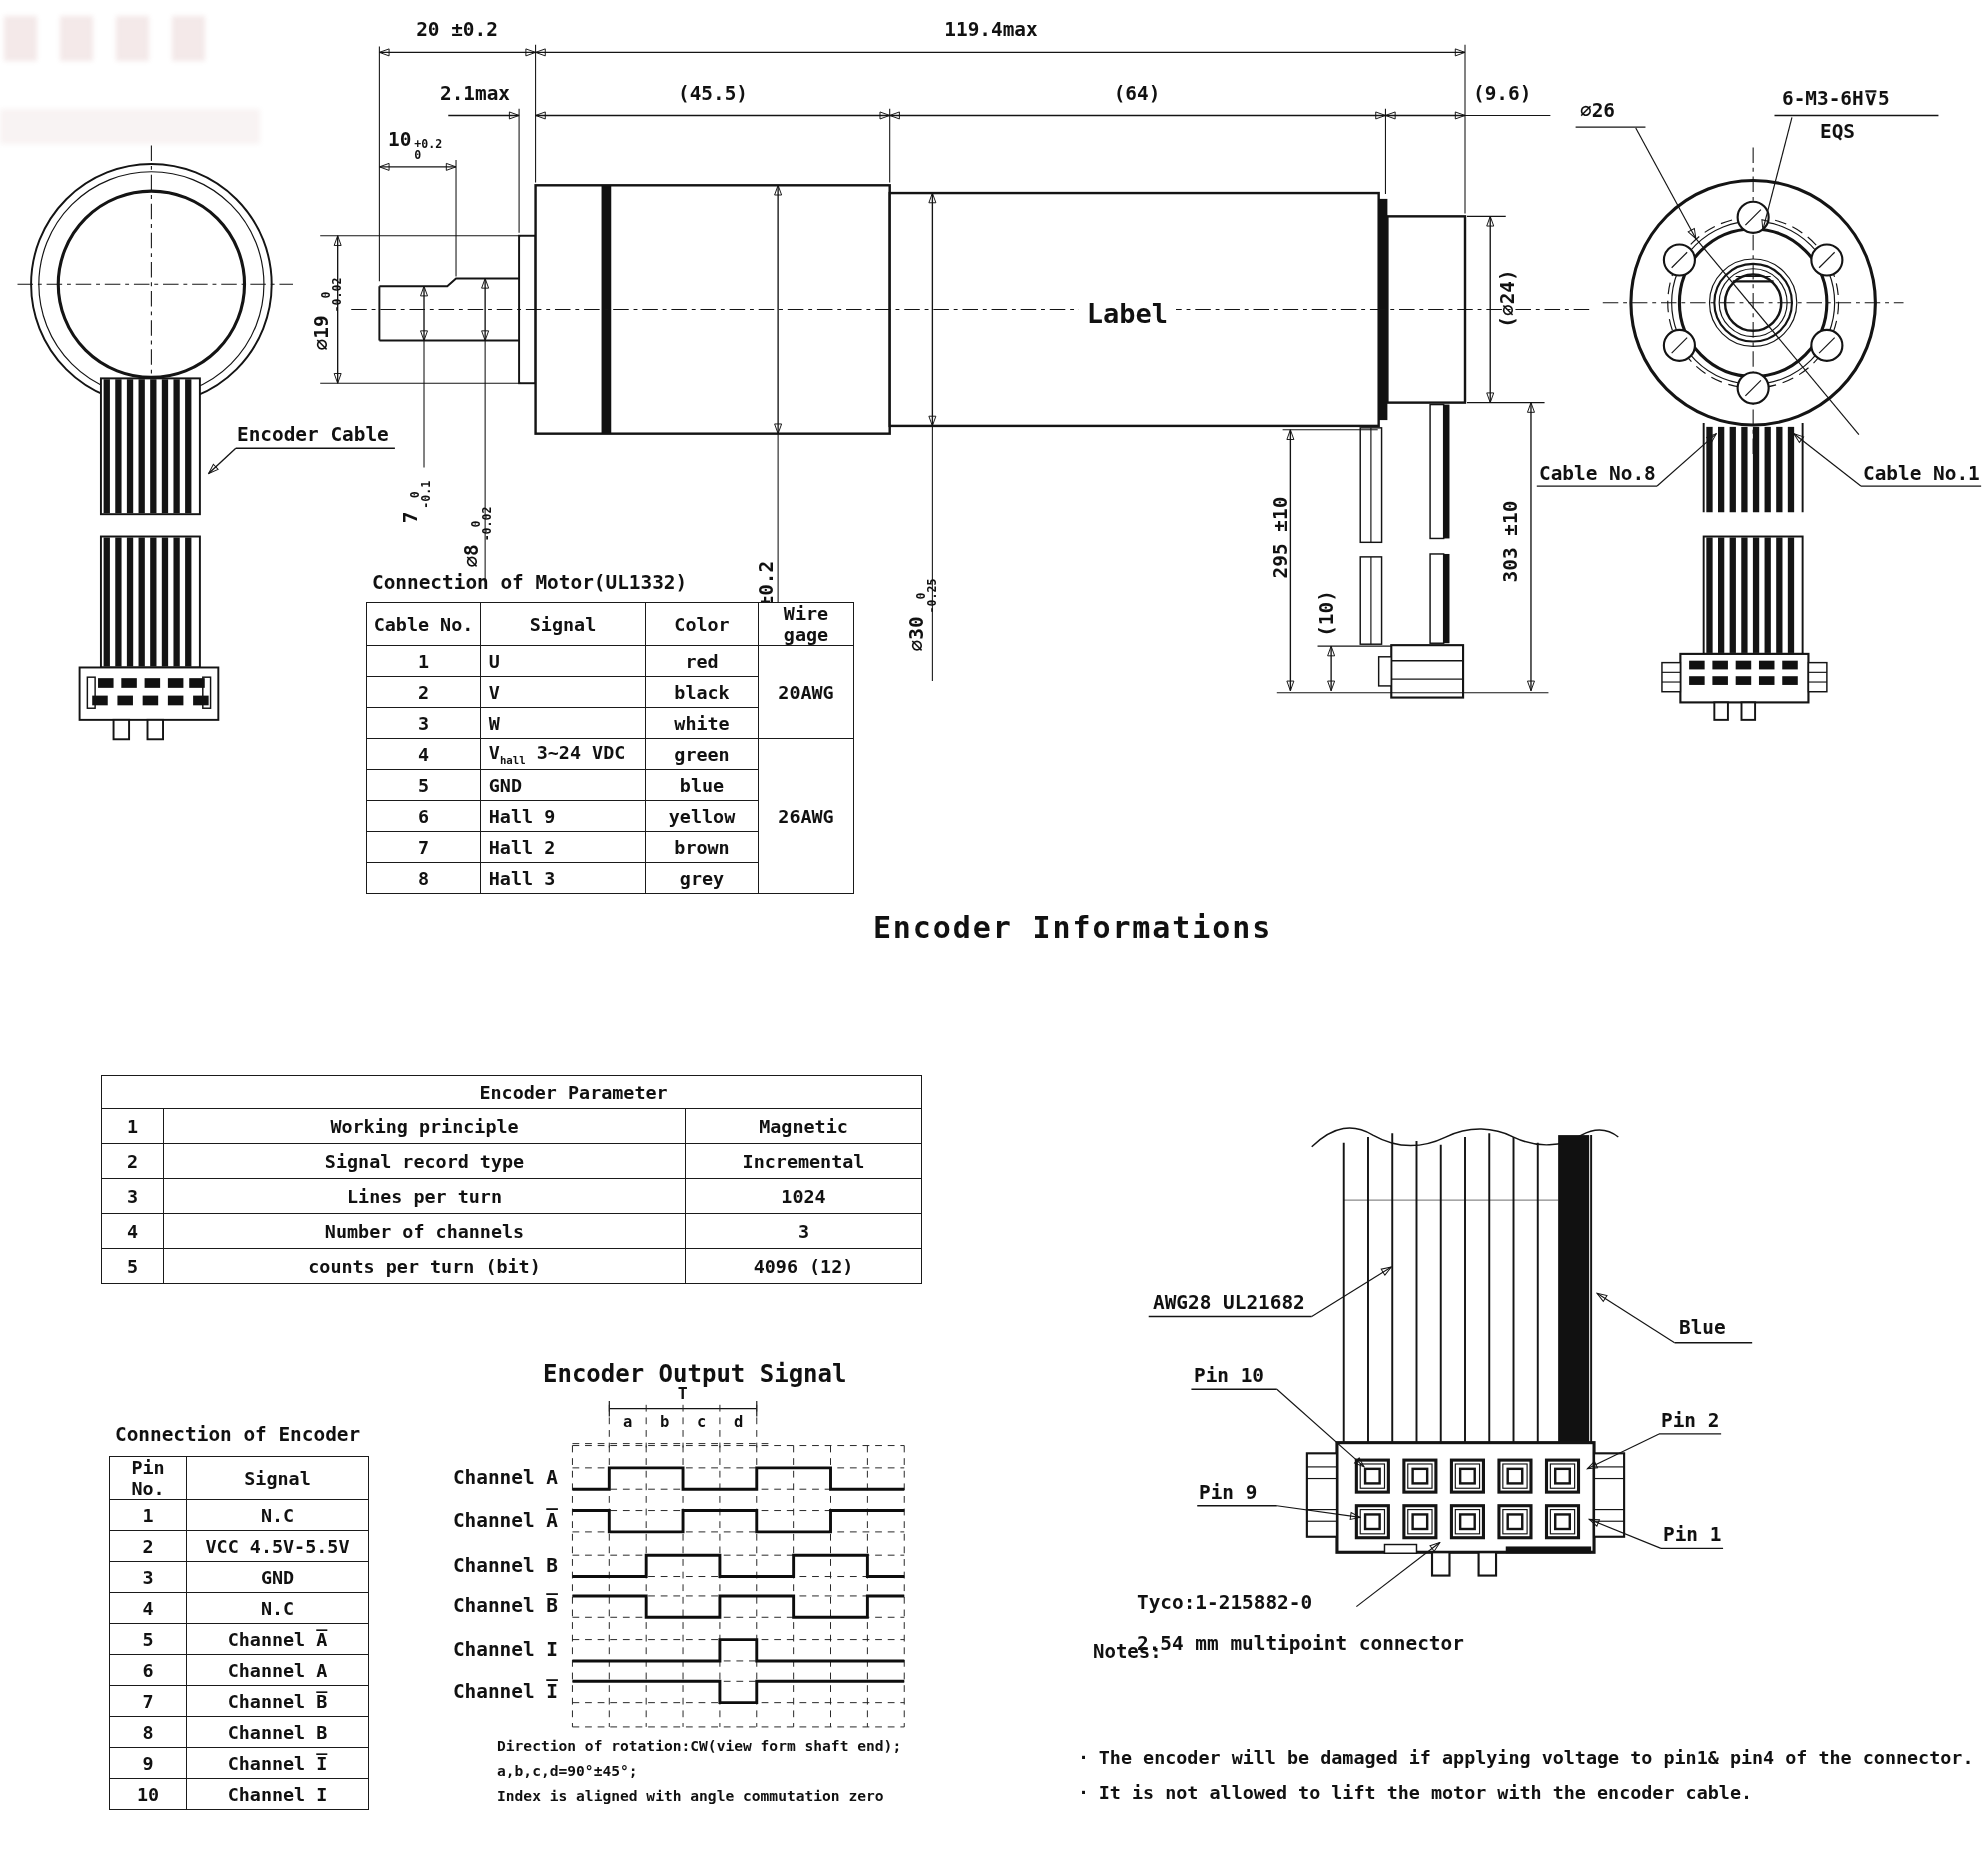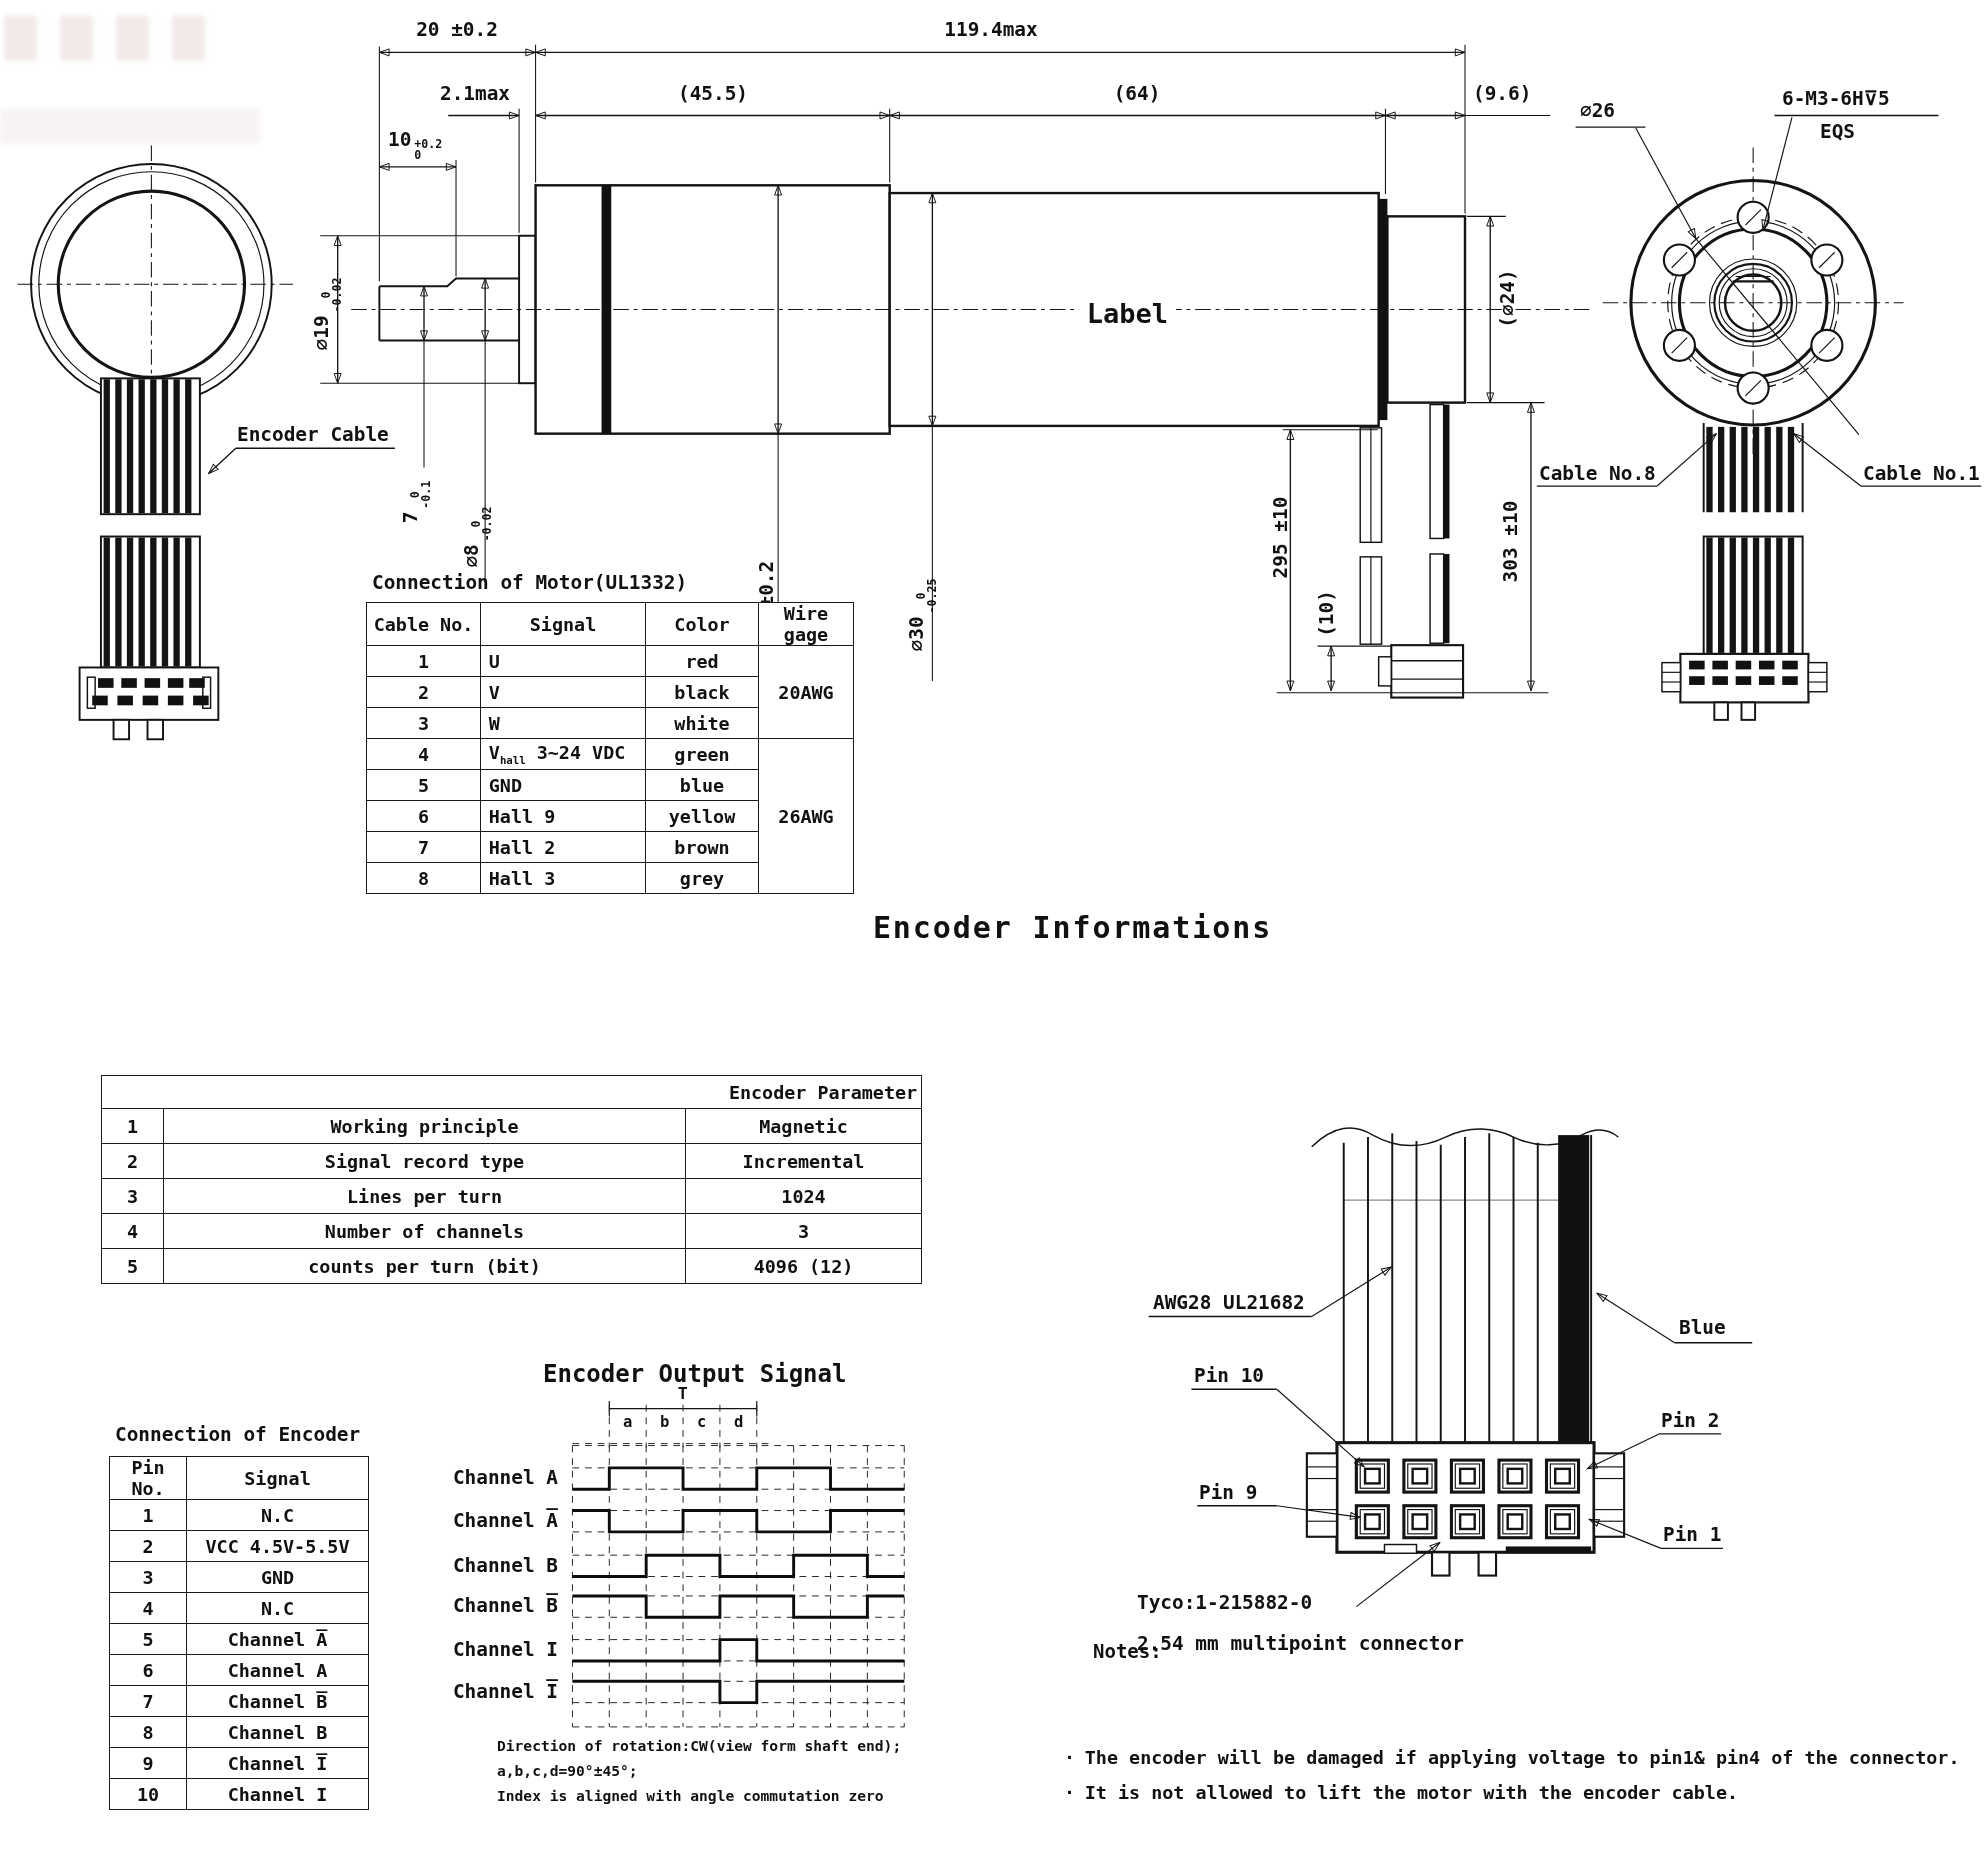--- a/index.html
+++ b/index.html
@@ -25,26 +25,26 @@
   .rot{transform:rotate(-90deg);width:116px;text-align:center;}
   .st{display:inline-flex;flex-direction:column;font-size:11.6px;line-height:11.6px;margin-left:2.9px;vertical-align:-1.9px;}
   .st i{font-style:normal}
   .tbl{position:absolute;border-collapse:collapse;table-layout:fixed;background:#fff;
        font:bold 18.4px "DejaVu Sans Mono",monospace;color:#111;}
   .tbl th,.tbl td{border:1.9px solid #1a1a1a;text-align:center;padding:0 3.9px;overflow:hidden;}
   .tbl .lft{text-align:left;padding-left:7.8px;}
   sub{font-size:10.7px}
   #motor-tbl th{height:32px}#motor-tbl td{height:30px}
   #param-tbl td,#param-tbl th{height:34px}
-  #param-tbl .ttl{text-align:right;padding-left:128px;height:32px}
+  #param-tbl .ttl{text-align:center;padding-left:128px;height:32px}
   #pin-tbl th,#pin-tbl td{height:30px}
   .wlab{position:absolute;left:411px;width:147px;text-align:right;font:bold 19.4px "DejaVu Sans Mono",monospace;}
   .qlab{position:absolute;top:1413px;width:15.5px;text-align:center;font:bold 15.5px "DejaVu Sans Mono",monospace;}
   .cap{position:absolute;font:bold 14.6px "DejaVu Sans Mono",monospace;white-space:nowrap;}
-  .note{position:absolute;font:bold 18.4px "DejaVu Sans Mono",monospace;white-space:nowrap;}
+  .note{position:absolute;font:bold 18.4px "DejaVu Sans Mono",monospace;white-space:nowrap;margin-left:14px;}
   .note span{margin-right:9.7px}
   .wm{position:absolute;filter:blur(2.9px);opacity:.30;background:repeating-linear-gradient(90deg,rgba(186,122,122,.55) 0 33px,rgba(255,255,255,0) 33px 56px);}
   .wm2{background:rgba(198,150,150,.38)}
   .lblbg{background:#fff;padding:0 7.8px;margin-top:7px;}
 </style>
 </head>
 <body>
 
 <div id="stage">
 

